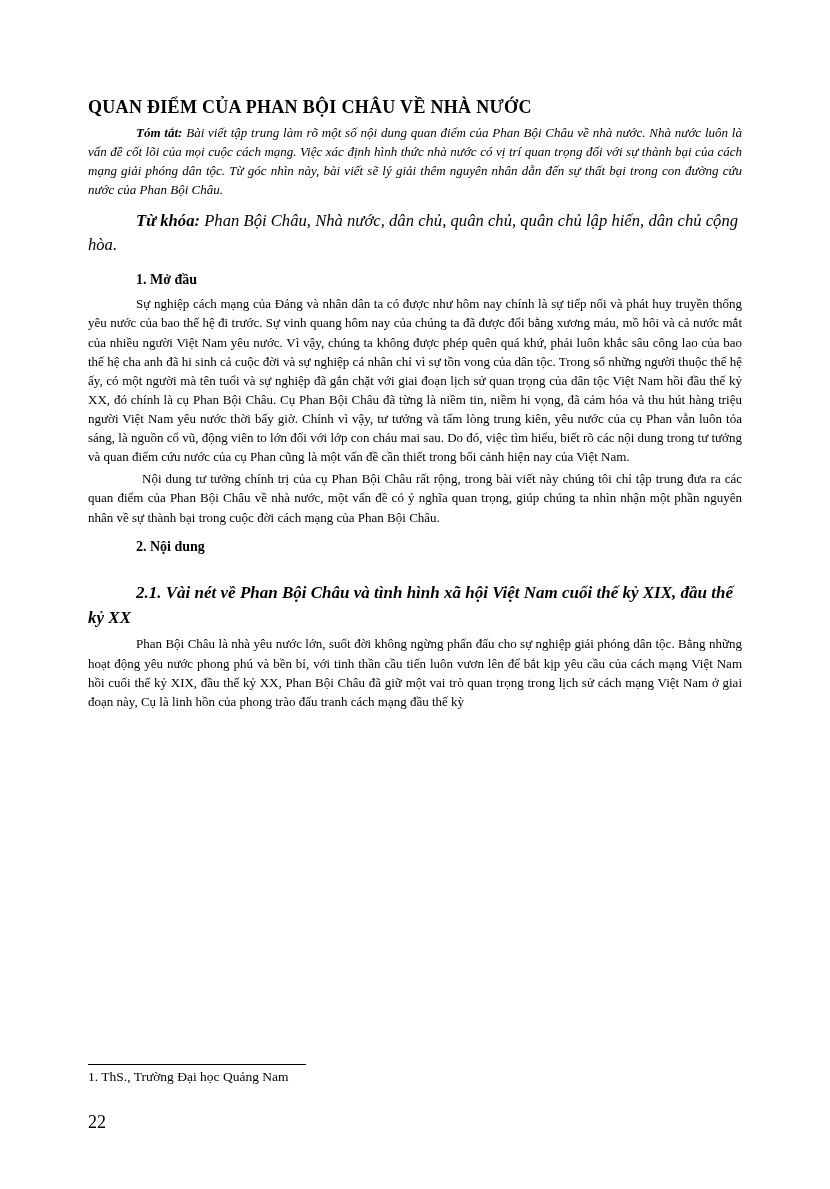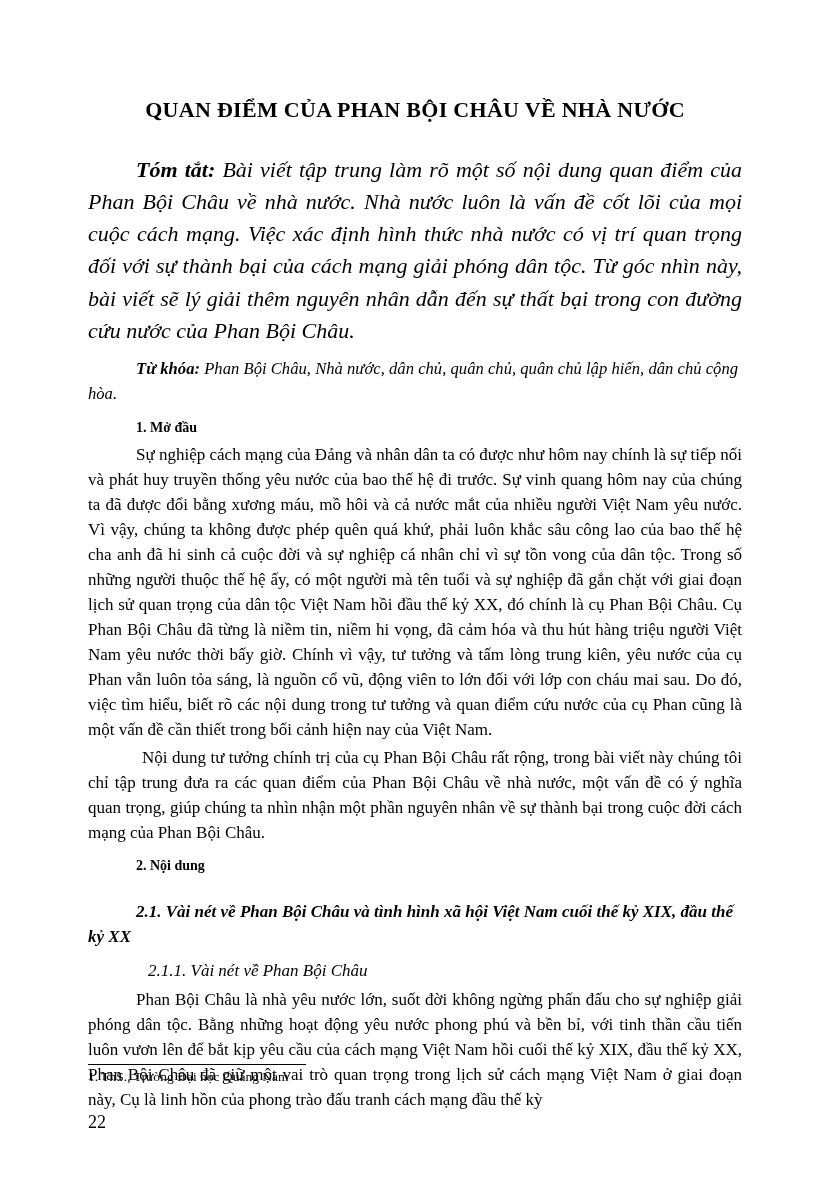--- a/index.html
+++ b/index.html
@@ -19,46 +19,45 @@
   }
   .content {
     position: absolute;
     left: 88px;
     top: 96px;
     width: 654px;
   }
   .doc-title {
     font-family: "Liberation Serif", serif;
     font-weight: bold;
-    font-size: 22px;
+    font-size: 18px;
     letter-spacing: 0.3px;
-    text-align: center;
-    margin: 0 0 30px 0;
+    margin: 0 0 4px 0;
     line-height: 1.25;
   }
   .author {
     text-align: center;
     font-weight: bold;
     font-size: 15.5px;
     margin: 0 0 16px 0;
   }
   .author sup {
     font-size: 10px;
     font-weight: bold;
     vertical-align: super;
   }
   p {
     margin: 0 0 3px 0;
-    font-size: 17px;
+    font-size: 13px;
     line-height: 1.47;
     text-align: justify;
   }
   .abstract {
     font-style: italic;
-    font-size: 22px;
+    font-size: 13px;
     line-height: 1.47;
     text-align: justify;
     margin: 0 0 10px 0;
   }
   .abstract .lead {
     font-weight: bold;
     font-style: italic;
   }
   .keywords {
     font-style: italic;
@@ -148,21 +147,20 @@
     <p class="h1">1. Mở đầu</p>
 
     <p class="body-par">Sự nghiệp cách mạng của Đảng và nhân dân ta có được như hôm nay chính là sự tiếp nối và phát huy truyền thống yêu nước của bao thế hệ đi trước. Sự vinh quang hôm nay của chúng ta đã được đổi bằng xương máu, mồ hôi và cả nước mắt của nhiều người Việt Nam yêu nước. Vì vậy, chúng ta không được phép quên quá khứ, phải luôn khắc sâu công lao của bao thế hệ cha anh đã hi sinh cả cuộc đời và sự nghiệp cá nhân chỉ vì sự tồn vong của dân tộc. Trong số những người thuộc thế hệ ấy, có một người mà tên tuổi và sự nghiệp đã gắn chặt với giai đoạn lịch sử quan trọng của dân tộc Việt Nam hồi đầu thế kỷ XX, đó chính là cụ Phan Bội Châu. Cụ Phan Bội Châu đã từng là niềm tin, niềm hi vọng, đã cảm hóa và thu hút hàng triệu người Việt Nam yêu nước thời bấy giờ. Chính vì vậy, tư tưởng và tấm lòng trung kiên, yêu nước của cụ Phan vẫn luôn tỏa sáng, là nguồn cổ vũ, động viên to lớn đối với lớp con cháu mai sau. Do đó, việc tìm hiểu, biết rõ các nội dung trong tư tưởng và quan điểm cứu nước của cụ Phan cũng là một vấn đề cần thiết trong bối cảnh hiện nay của Việt Nam.</p>
 
     <p class="body-par-wide"> Nội dung tư tưởng chính trị của cụ Phan Bội Châu rất rộng, trong bài viết này chúng tôi chỉ tập trung đưa ra các quan điểm của Phan Bội Châu về nhà nước, một vấn đề có ý nghĩa quan trọng, giúp chúng ta nhìn nhận một phần nguyên nhân về sự thành bại trong cuộc đời cách mạng của Phan Bội Châu.</p>
 
     <p class="h1">2. Nội dung</p>
 
     <p class="h2"><span class="ind"></span><span>2.1. Vài nét về Phan Bội Châu và tình hình xã hội Việt Nam cuối thế kỷ XIX, đầu thế kỷ XX</span></p>
 
-    <p class="h3">2.1.1. Vài nét về Phan Bội Châu</p>
 
     <p class="body-par">Phan Bội Châu là nhà yêu nước lớn, suốt đời không ngừng phấn đấu cho sự nghiệp giải phóng dân tộc. Bằng những hoạt động yêu nước phong phú và bền bỉ, với tinh thần cầu tiến luôn vươn lên để bắt kịp yêu cầu của cách mạng Việt Nam hồi cuối thế kỷ XIX, đầu thế kỷ XX, Phan Bội Châu đã giữ một vai trò quan trọng trong lịch sử cách mạng Việt Nam ở giai đoạn này, Cụ là linh hồn của phong trào đấu tranh cách mạng đầu thế kỳ</p>
 
   </div>
 
   <div class="footnote-rule"></div>
 
   <div class="footnote">1. ThS., Trường Đại học Quảng Nam</div>
 
   <div class="page-number">22</div>

